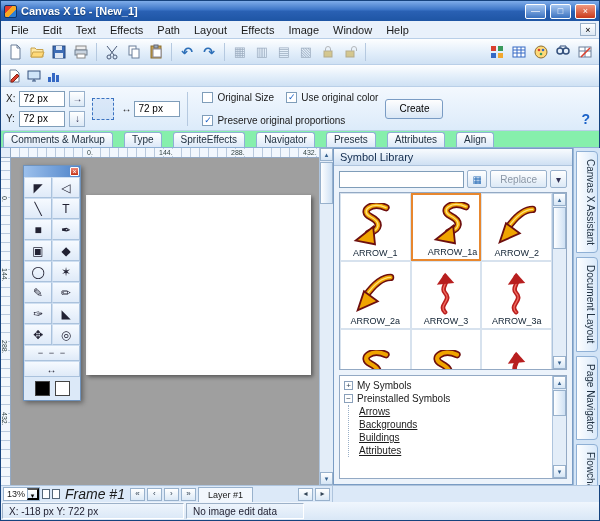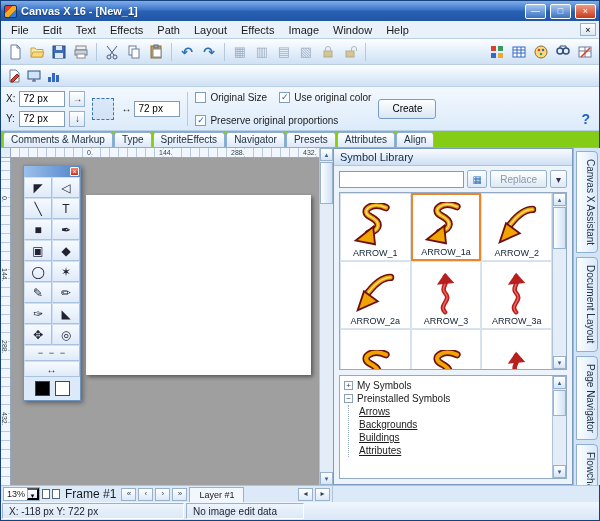--- a/index.html
+++ b/index.html
@@ -36,29 +36,29 @@
 
   
   .propsbar { height:44px; flex:0 0 44px; background:linear-gradient(#f3f8fe,#dcebfa); border-bottom:1px solid #b9cfe8; padding:3px 5px; display:flex; align-items:center; gap:7px; }
   .xy-grid { display:grid; grid-template-columns:auto auto auto; gap:4px 4px; align-items:center; }
   .plabel { font-size:10px; }
   .pfield { width:46px; height:16px; border:1px solid #7f9db9; background:#fff; font-size:10px; padding:0 3px; }
   .arrow-btn { width:16px; height:16px; border:1px solid #98b1cc; background:linear-gradient(#fff,#dce9f6); font-size:10px; color:#335; line-height:13px; text-align:center; }
   .sel-icon { width:22px; height:22px; border:1px dashed #3a72c0; background:rgba(120,170,230,.15); }
   .wh-pair { display:flex; align-items:center; gap:3px; }
   .vline { width:1px; height:34px; background:#b5c9e0; }
-  .cbgrid { display:grid; grid-template-columns:auto auto; gap:12px 12px; align-items:center; }
+  .cbgrid { display:grid; grid-template-columns:auto auto; gap:12px 12px; align-items:center;margin-left:7px; }
   .cb { display:flex; align-items:center; gap:4px; font-size:10px; white-space:nowrap; }
   .cbbox { width:11px; height:11px; border:1px solid #7f9db9; background:#fff; font-size:9px; line-height:9px; text-align:center; color:#1b62c8; font-weight:bold; }
   .cb-span2 { grid-column:1 / span 2; }
   .create-btn { padding:2px 13px; height:20px; border:1px solid #7a9cc4; border-radius:3px; background:linear-gradient(#fefefe,#d9e7f6); font-size:10px; }
   .help { color:#1b62c8; font-weight:bold; font-size:14px; margin-left:auto; margin-right:4px; align-self:flex-end; }
 
   
-  .docktabs { height:17px; flex:0 0 17px; background:#84cc16; display:flex; gap:1px; padding:1px 2px 0; border-bottom:1px solid #8fb0d5; }
+  .docktabs { height:17px; flex:0 0 17px; background:#86efac; display:flex; gap:11px; padding:1px 2px 0; border-bottom:1px solid #8fb0d5; }
   .dtab { background:linear-gradient(#ffffff,#dce9f8); border:1px solid #8fb0d5; border-bottom:none; border-radius:3px 3px 0 0; padding:1px 7px 0; font-size:10px; white-space:nowrap; color:#234; }
 
   
   .main { flex:1 1 auto; display:flex; min-height:0; }
 
   .canvas-zone { position:relative; width:332px; flex:0 0 332px; background:#9f9f9f; overflow:hidden; }
   .hruler { position:absolute; left:10px; top:0; right:14px; height:10px; background:#f2f7fd; background-image:repeating-linear-gradient(90deg,transparent 0 8px,#b9c9dd 8px 9px); border-bottom:1px solid #93a9c4; font-size:7px; color:#344; }
   .hruler span { position:absolute; top:1px; background:#f2f7fd; padding:0 1px; }
   .vruler { position:absolute; left:0; top:10px; bottom:0; width:10px; background:#f2f7fd; background-image:repeating-linear-gradient(0deg,transparent 0 8px,#b9c9dd 8px 9px); border-right:1px solid #93a9c4; font-size:7px; color:#344; }
   .vruler span { position:absolute; left:0; writing-mode:vertical-rl; background:#f2f7fd; padding:1px 0; }
@@ -85,21 +85,21 @@
   .symbol-panel { width:240px; flex:0 0 240px; display:flex; flex-direction:column; background:#ecf3fb; border:1px solid #7a9cc4; min-height:0; }
   .sym-header { height:17px; flex:0 0 17px; background:linear-gradient(#f8fbfe,#cfe0f3); border-bottom:1px solid #aec4dd; display:flex; align-items:center; padding:0 6px; color:#122c4e; }
   .sym-search { display:flex; gap:3px; padding:4px 5px; align-items:center; flex:0 0 26px; }
   .search-input { flex:1; height:17px; border:1px solid #7f9db9; background:#fff; font-size:10px; padding:0 3px; min-width:0; }
   .sbtn { height:18px; border:1px solid #98b1cc; background:linear-gradient(#fff,#dce9f6); border-radius:2px; font-size:10px; padding:0 9px; color:#8b97a6; }
   .icon-sbtn { width:20px; padding:0; font-size:10px; color:#2d6fb8; }
   .drop-sbtn { width:17px; padding:0; color:#335; }
   .sym-gridwrap { flex:1 1 auto; display:flex; margin:0 5px; border:1px solid #93a9c4; background:#fff; min-height:0; overflow:hidden; }
   .sym-grid { flex:1; display:grid; grid-template-columns:repeat(3,1fr); grid-auto-rows:68px; overflow:hidden; background:#fff; }
   .sym-cell { border:1px solid #d7e2ee; display:flex; flex-direction:column; align-items:center; justify-content:flex-end; padding:2px; background:#fff; }
-  .sym-cell.selected { border:2px solid #e8872e; }
+  .sym-cell.selected { border:2px solid #e8872e;align-items:flex-end; }
   .sym-cell svg { width:44px; height:44px; flex:0 0 auto; }
   .sym-label { font-size:9px; margin-top:1px; color:#123; }
   .sym-scroll { width:14px; flex:0 0 14px; background:#e3edf8; border-left:1px solid #aec4dd; position:relative; }
   .sym-scroll .scroll-arrow.bottom { position:absolute; bottom:0; }
   .sym-tree { height:104px; flex:0 0 104px; margin:5px; border:1px solid #93a9c4; background:#fff; display:flex; overflow:hidden; }
   .tree-list { flex:1; padding:3px 2px 0 4px; font-size:10px; overflow:hidden; }
   .tree-row { display:flex; align-items:center; gap:4px; height:13px; white-space:nowrap; }
   .pm { width:9px; height:9px; flex:0 0 9px; border:1px solid #8aa0ba; background:#fff; font-size:8px; line-height:7px; text-align:center; color:#345; padding:0; }
   .tree-children { margin-left:4px; border-left:1px dotted #9ab0c8; padding-left:10px; }
   .tree-child { height:13px; display:flex; align-items:center; white-space:nowrap;text-decoration:underline; }
@@ -111,21 +111,21 @@
   .side-tabs { width:28px; flex:0 0 28px; background:#d3e4f6; border-left:1px solid #9ab7d6; display:flex; flex-direction:column; gap:4px; padding:3px 3px 0 2px; overflow:hidden; }
   .vtab { writing-mode:vertical-rl; background:linear-gradient(90deg,#fdfeff,#d9e9fa); border:1px solid #8fb0d5; border-radius:0 4px 4px 0; padding:7px 1px; font-size:10px; color:#234; white-space:nowrap; }
 
   
   .frame-row { height:17px; flex:0 0 17px; background:#dce9f8; border-top:1px solid #aec4dd; display:flex; align-items:stretch; }
   .frame-left { width:332px; flex:0 0 332px; display:flex; align-items:center; gap:2px; padding:0 2px; border-right:1px solid #aec4dd; }
   .fbtn { min-width:15px; height:13px; border:1px solid #98b1cc; background:linear-gradient(#fff,#dce9f6); font-size:8px; line-height:10px; text-align:center; color:#345; padding:0 2px; }
   .zoom-box { display:flex; border:1px solid #98b1cc; background:#fff; height:14px; align-items:center; font-size:9px; padding-left:3px; gap:2px; }
   .zoom-drop { width:12px; height:12px; border-left:1px solid #98b1cc; background:linear-gradient(#fff,#dce9f6); font-size:7px; line-height:11px; text-align:center; padding:0; }
   .mini-page { width:8px; height:10px; border:1px solid #567; background:#fff; display:inline-block; }
-  .frame-label { font-size:12px; padding:0 3px; white-space:nowrap; }
+  .frame-label { font-size:14px; padding:0 3px; white-space:nowrap;font-style:italic; }
   .layer-tab { border:1px solid #98b1cc; border-bottom:none; background:#f2f7fd; height:15px; padding:0 9px; font-size:9px; line-height:14px; align-self:flex-end; white-space:nowrap; }
   .frame-fill { flex:1; }
 
   
   .statusbar { height:18px; flex:0 0 18px; background:linear-gradient(#f0f6fd,#d9e7f6); display:flex; font-size:10px; color:#223; }
   .seg { border:1px solid; border-color:#9db1c8 #fff #fff #9db1c8; margin:1px; display:flex; align-items:center; padding:0 6px; white-space:nowrap; overflow:hidden; }
   .seg.coords { width:182px; flex:0 0 182px; }
   .seg.sel { flex:1; justify-content:center; }
   .seg.edit { width:118px; flex:0 0 118px; }
 

